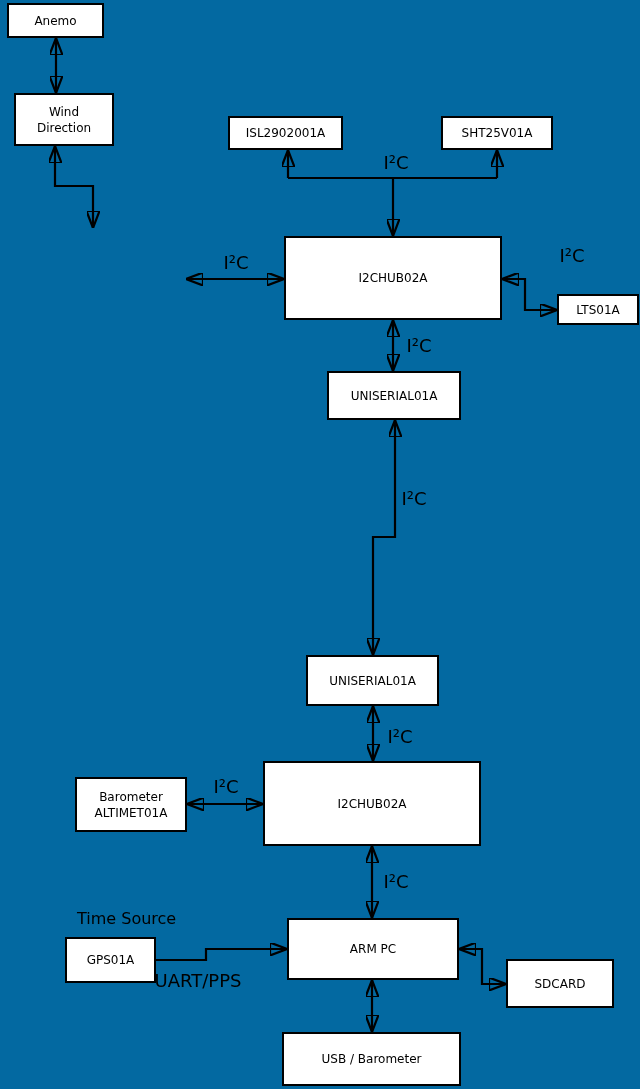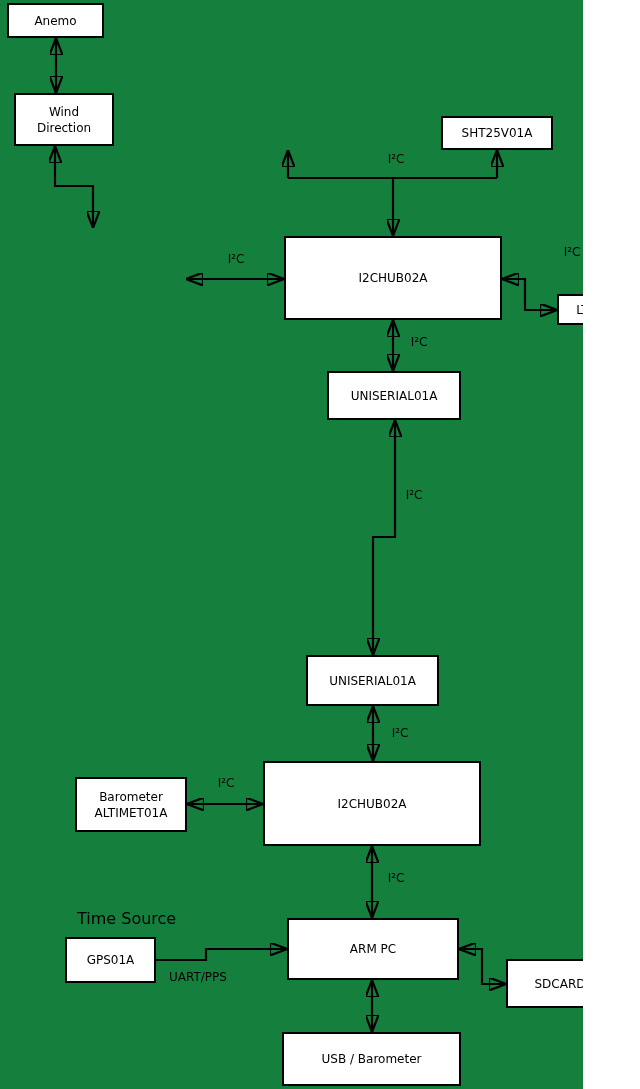--- a/index.html
+++ b/index.html
@@ -1,19 +1,19 @@
 <!DOCTYPE html>
 <html><head>
 <meta charset="utf-8">
 <style>
   html,body{margin:0;padding:0;background:#ffffff;}
   .canvas{
     position:relative;
-    width:583px;height:1089px;
-    background:#15803d;
+    width:640px;height:1089px;
+    background:#0369a1;
     font-family:"DejaVu Sans", sans-serif;
     color:#000000;
     overflow:hidden;
   }
   svg.edge-layer{
     position:absolute;left:0;top:0;width:640px;height:1089px;
   }
   svg.edge-layer path{
     fill:none;stroke:#000000;stroke-width:2.2;
   }
@@ -25,21 +25,21 @@
     display:flex;align-items:center;justify-content:center;
     text-align:center;
   }
   .node-label{
     white-space:pre-line;
     font-size:12px;
     line-height:16px;
   }
   .edge-label{
     position:absolute;
-    font-size:12px;
+    font-size:18px;
     white-space:nowrap;
     transform:translateX(-50%);
   }
   .free-label{
     position:absolute;
     font-size:16px;
     white-space:nowrap;
   }
 </style>
 </head>
@@ -74,20 +74,23 @@
   <div class="node" style="left:7px;top:3px;width:97px;height:35px">
     <span class="node-label">Anemo</span>
   </div>
 
   <div class="node" style="left:14px;top:93px;width:100px;height:53px">
     <span class="node-label">Wind
 Direction</span>
   </div>
 
 
+  <div class="node" style="left:228px;top:116px;width:115px;height:34px">
+    <span class="node-label">ISL2902001A</span>
+  </div>
 
   <div class="node" style="left:441px;top:116px;width:112px;height:34px">
     <span class="node-label">SHT25V01A</span>
   </div>
 
   <div class="node" style="left:284px;top:236px;width:218px;height:84px">
     <span class="node-label">I2CHUB02A</span>
   </div>
 
   <div class="node" style="left:557px;top:294px;width:82px;height:31px">

